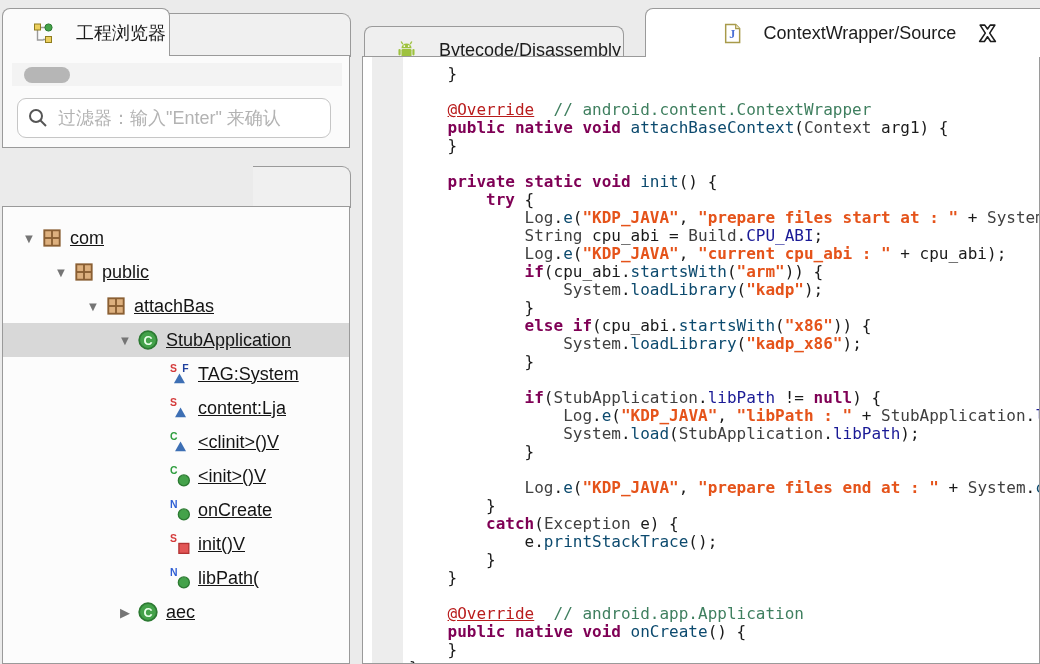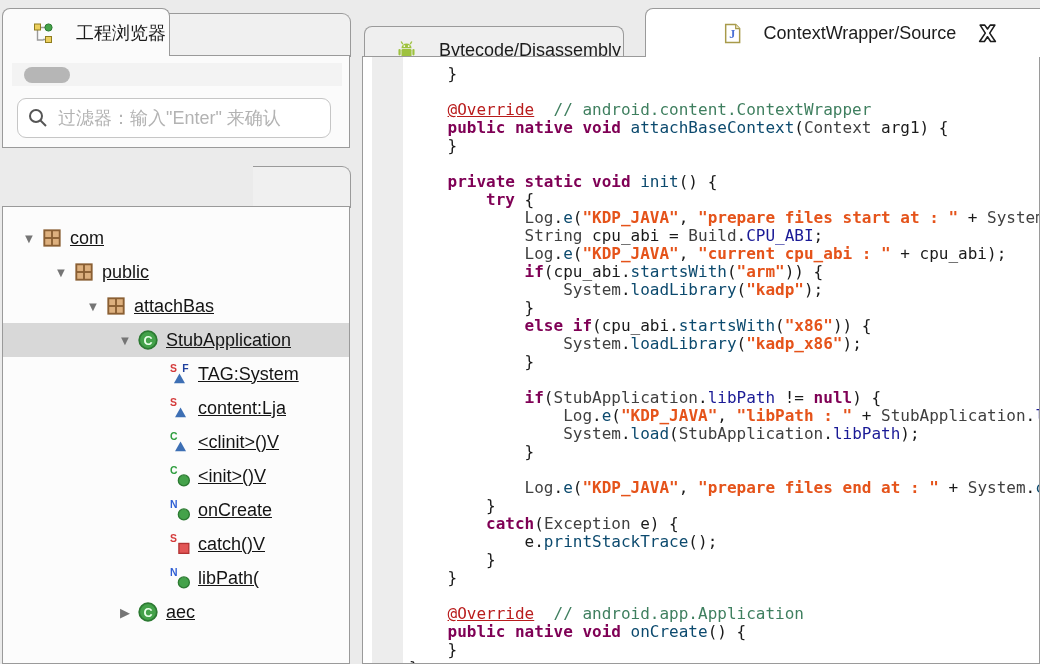--- a/index.html
+++ b/index.html
@@ -223,21 +223,21 @@
             <span class="tree-label">onCreate</span>
           </div>
           <div class="tree-row" style="padding-left: 142px;">
             <span class="tw-arrow"></span>
             <span class="icon">
               <svg width="22" height="22" viewBox="0 0 20 20">
                 <text x="1" y="8.5" font-size="9.5" font-weight="bold" fill="#d43a3a" font-family="Liberation Sans,sans-serif">S</text>
                 <rect x="9" y="9.5" width="9" height="9" fill="#e25555" stroke="#b23333" stroke-width="1.2"></rect>
               </svg>
             </span>
-            <span class="tree-label">catch()V</span>
+            <span class="tree-label">init()V</span>
           </div>
           <div class="tree-row" style="padding-left: 142px;">
             <span class="tw-arrow"></span>
             <span class="icon">
               <svg width="22" height="22" viewBox="0 0 20 20">
                 <text x="1" y="8.5" font-size="9.5" font-weight="bold" fill="#2f5fd4" font-family="Liberation Sans,sans-serif">N</text>
                 <circle cx="13.5" cy="14" r="5" fill="#44a24a" stroke="#2c7a32" stroke-width="1.2"></circle>
               </svg>
             </span>
             <span class="tree-label">libPath(</span>

